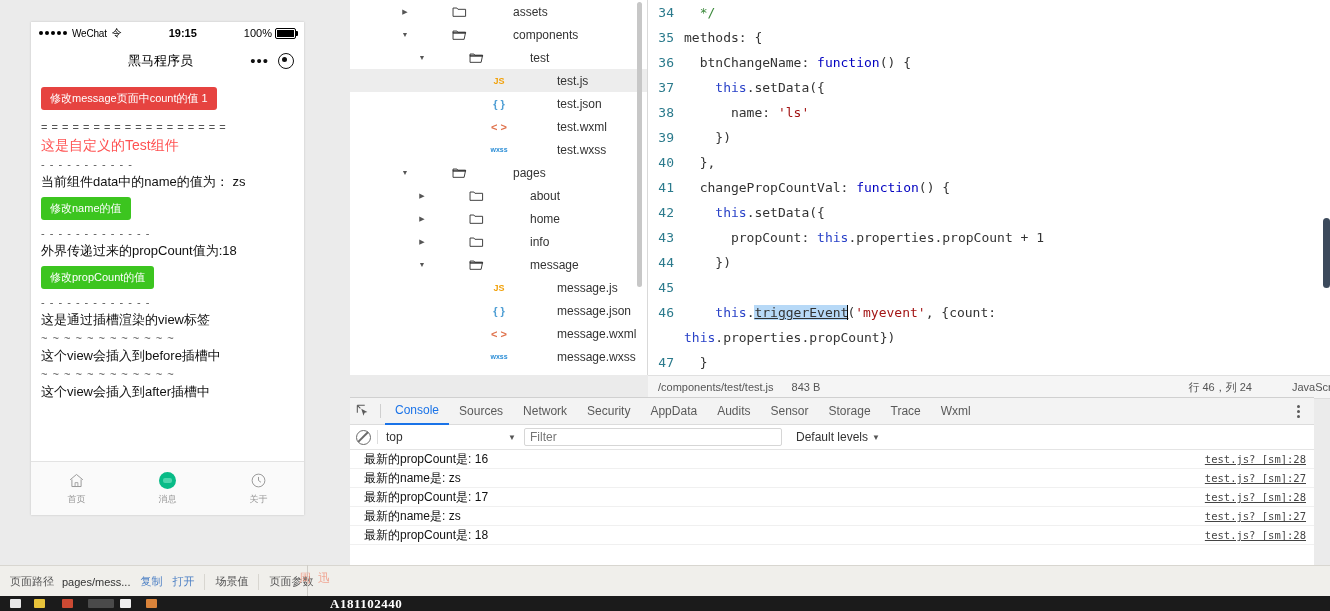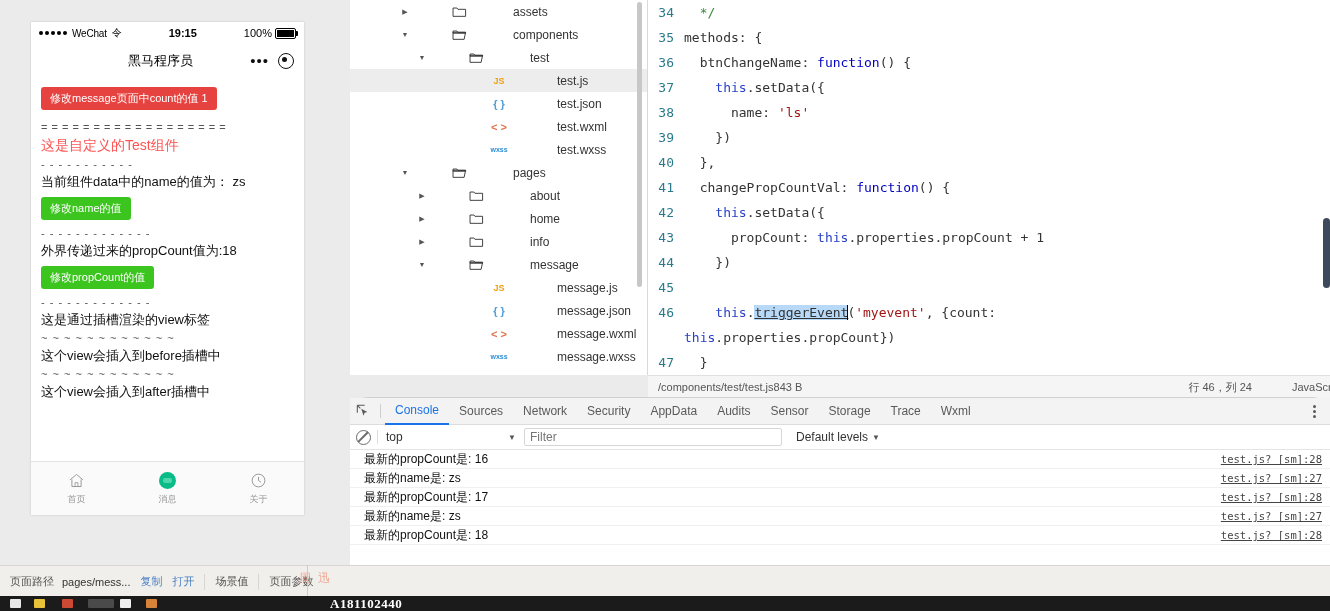--- a/index.html
+++ b/index.html
@@ -100,27 +100,27 @@
     position:absolute;right:0px;top:218px;width:7px;height:70px;background:#3c4a5c;border-radius:4px;
   }
 
   
   #estatus{
     left:648px;top:375px;right:0;height:22px;background:#f5f5f5;
     border-top:1px solid #e0e0e0;border-bottom:1px solid #dcdcdc;
     display:flex;align-items:center;font-size:11px;color:#555;
   }
   #estatus .path{margin-left:10px;}
-  #estatus .size{}
+  #estatus .size{margin-left:18px;}
   #estatus .spacer{flex:1;}
   #estatus .rowcol{margin-right:34px;}
   #estatus .lang{margin-right:0px;position:relative;left:6px;width:44px;overflow:hidden;white-space:nowrap;}
 
   
-  #devtools{left:350px;top:397px;right:0;height:168px;background:#fff;border-top:1px solid #d0d0d0;border-radius:18px;}
+  #devtools{left:350px;top:397px;right:16px;height:168px;background:#fff;border-top:1px solid #d0d0d0;}
   #dt-tabs{
     height:26px;display:flex;align-items:center;background:#f3f3f3;
     border-bottom:1px solid #dcdcdc;position:relative;
   }
   #dt-tabs .inspect{width:26px;display:flex;align-items:center;justify-content:center;}
   #dt-tabs .vsep{width:1px;height:14px;background:#cfcfcf;margin:0 4px;}
   .dtab{padding:0 10px;height:25px;line-height:25px;font-size:12px;color:#5a5a5a;cursor:default;}
   .dtab.active{color:#1a73e8;border-bottom:2px solid #1a73e8;}
   #dt-tabs .grow{flex:1;}
   .kebab{width:20px;display:flex;flex-direction:column;align-items:center;justify-content:center;gap:2px;margin-right:6px;}

